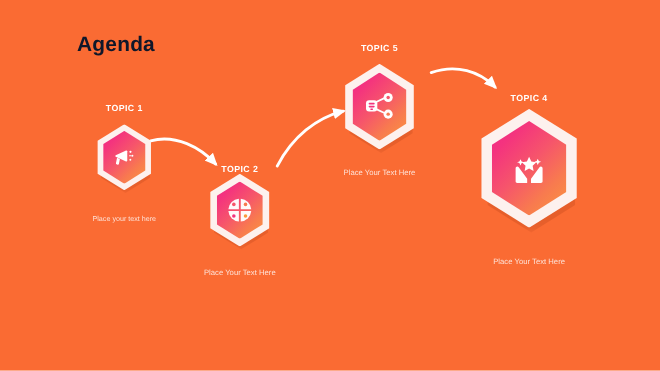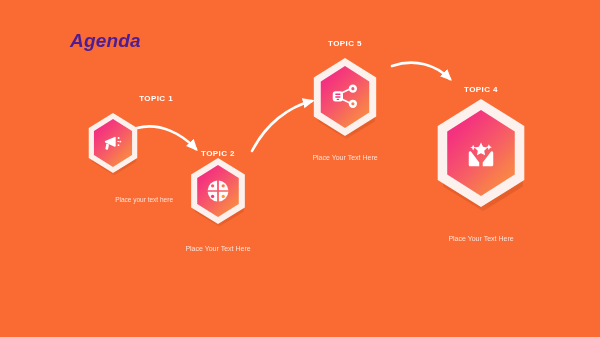--- a/index.html
+++ b/index.html
@@ -17,24 +17,23 @@
     -webkit-font-smoothing: antialiased;
   }
 
   
   .title {
     position: absolute;
     left: 70px;
     top: 31px;
     font-size: 19px;
     font-weight: bold;
-    color: #4c1d95;
+    color: #0f172a;
     letter-spacing: 0.2px;
     line-height: 1;
-    font-style: italic;
   }
 
   
   .arrows {
     position: absolute;
     left: 0;
     top: 0;
     width: 600px;
     height: 337px;
     pointer-events: none;
@@ -91,21 +90,21 @@
     display: block;
   }
 
   .node-caption {
     color: rgba(255, 255, 255, 0.80);
     white-space: nowrap;
     line-height: 1;
   }
 
   
-  #node-1 { left: 53px; top: 95px; width: 120px; text-align: right; }
+  #node-1 { left: 53px; top: 95px; width: 120px; }
   #node-1 .node-label { font-size: 8px; margin-bottom: 10px; }
   #node-1 .hex-wrap { width: 56px; height: 60px; }
   #node-1 .hex-inner { left: 6px; top: 6px; width: 44px; height: 48px; }
   #node-1 .node-caption { font-size: 6.5px; margin-top: 24px; }
 
   #node-2 { left: 158px; top: 150px; width: 120px; }
   #node-2 .node-label { font-size: 8px; }
   #node-2 .hex-wrap { width: 62px; height: 66px; }
   #node-2 .hex-inner { left: 7px; top: 7px; width: 48px; height: 52px; }
   #node-2 .node-caption { font-size: 7px; margin-top: 21px; }

